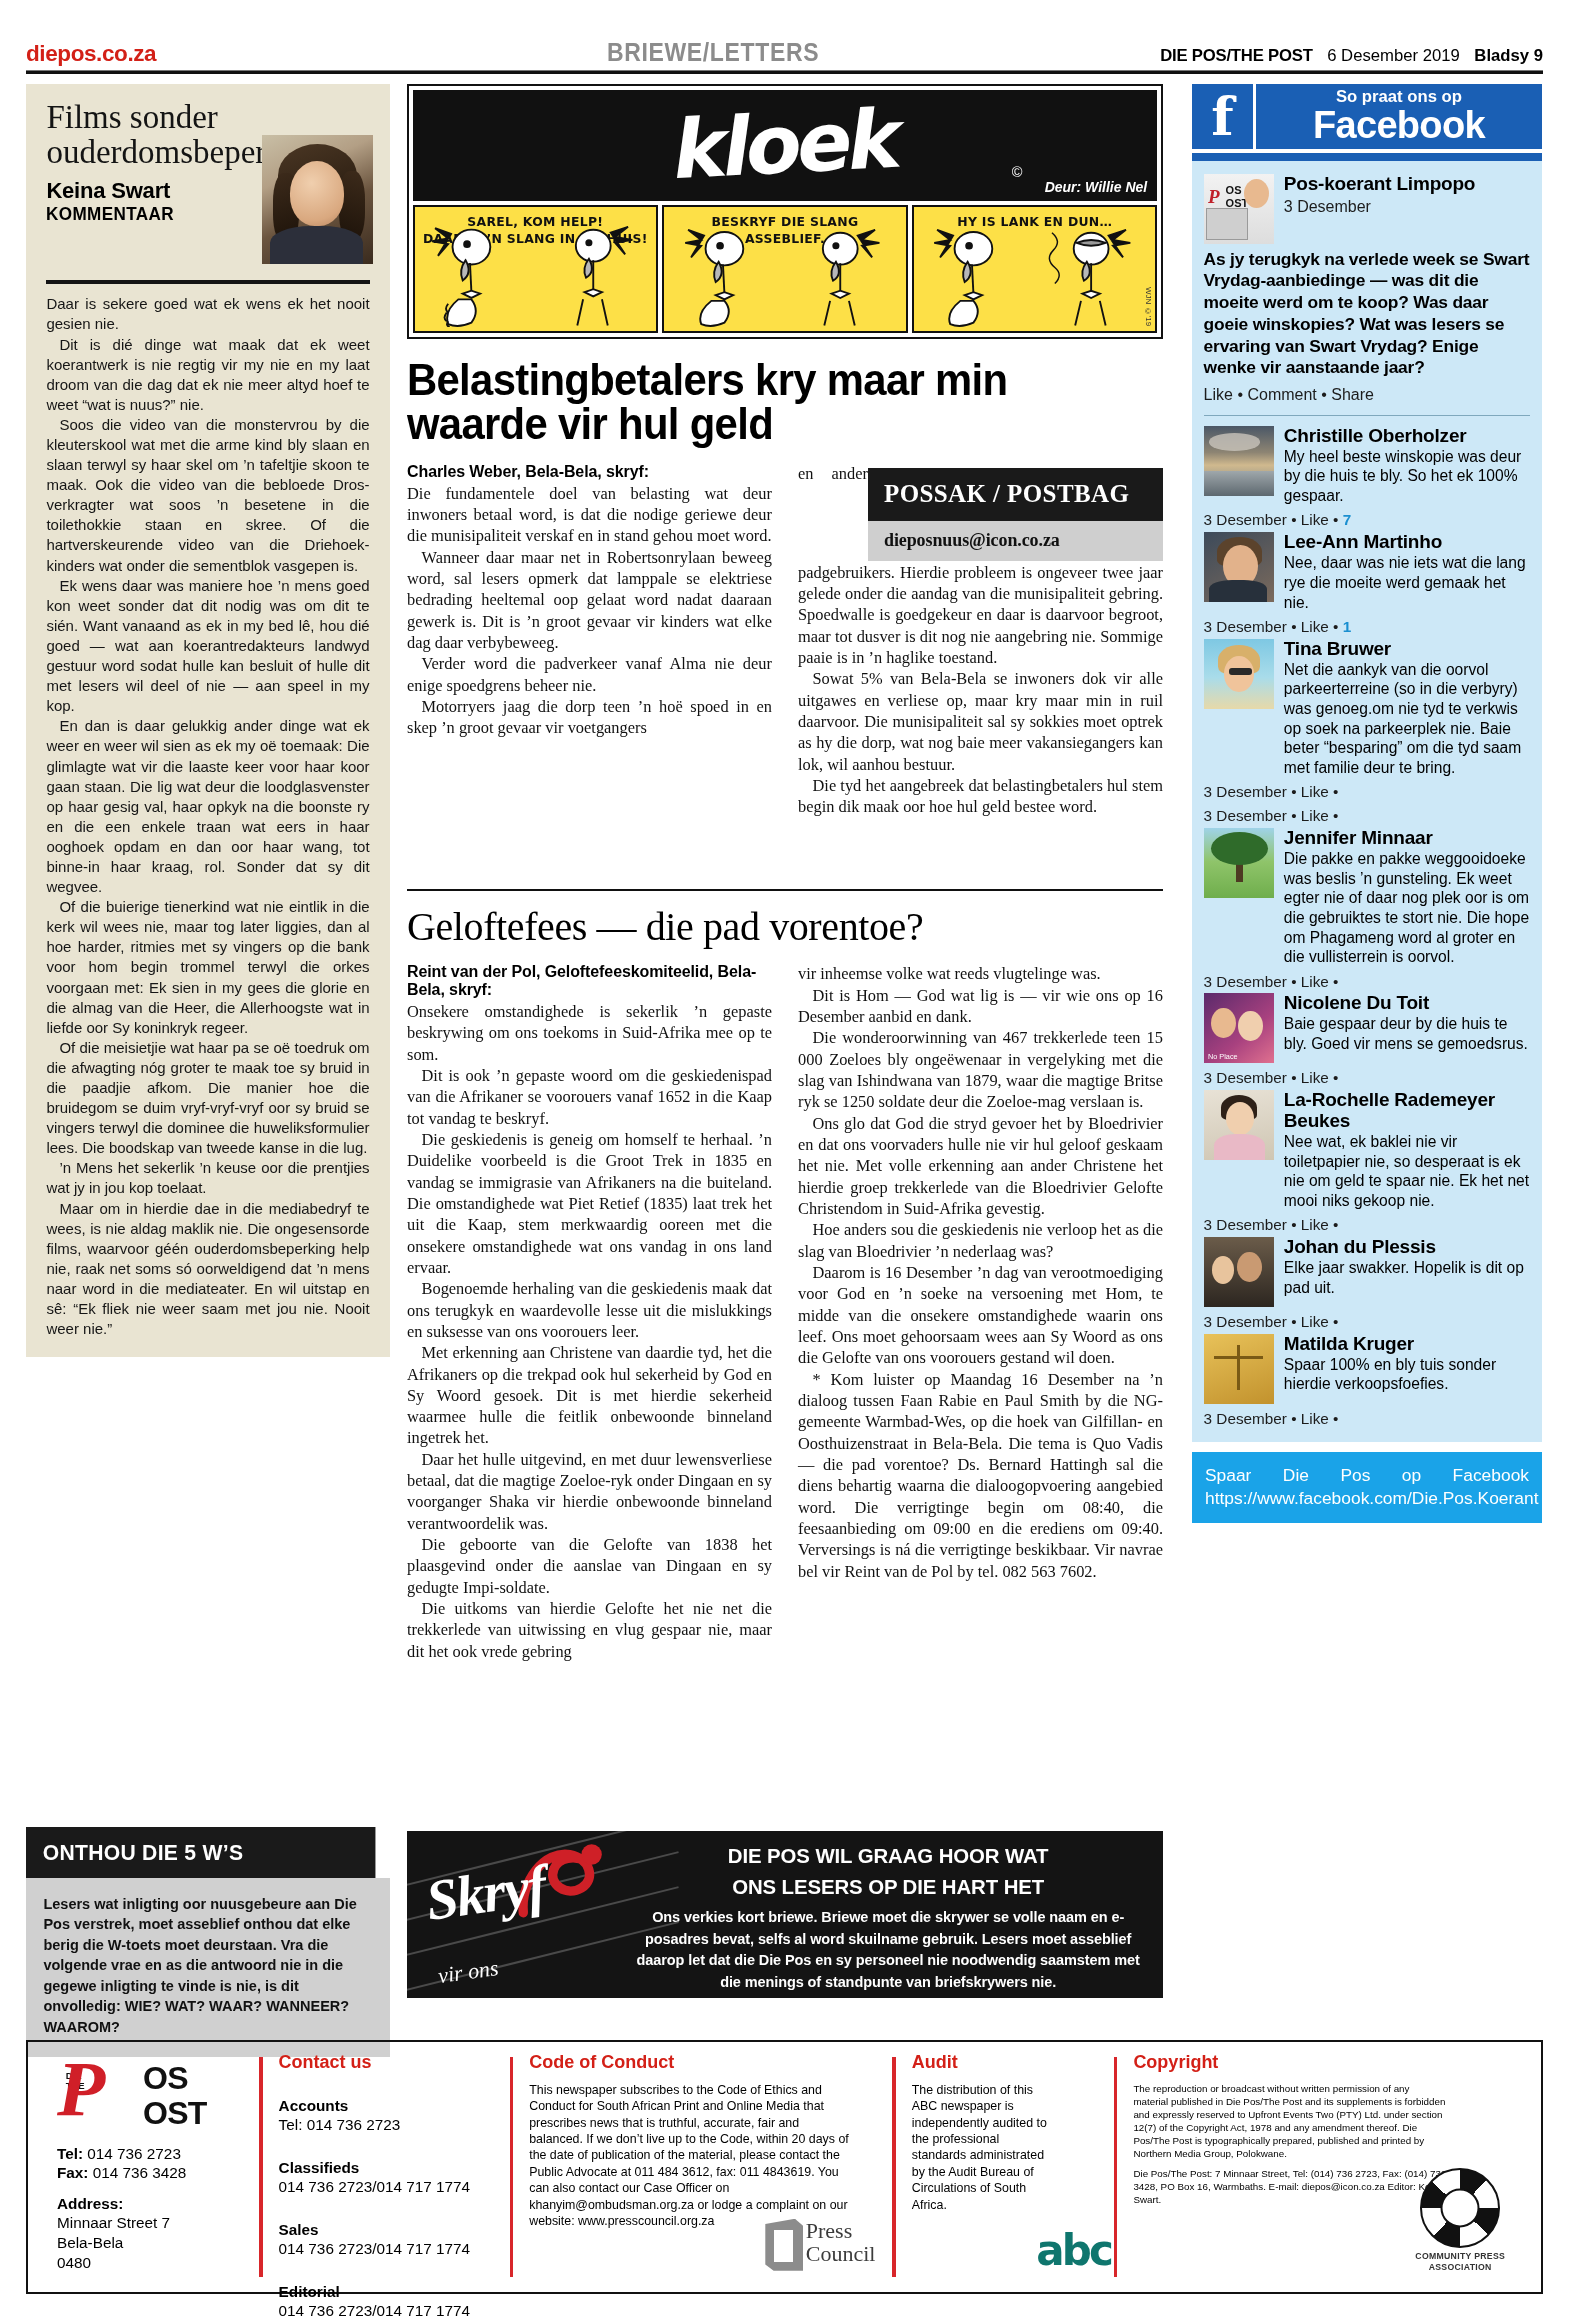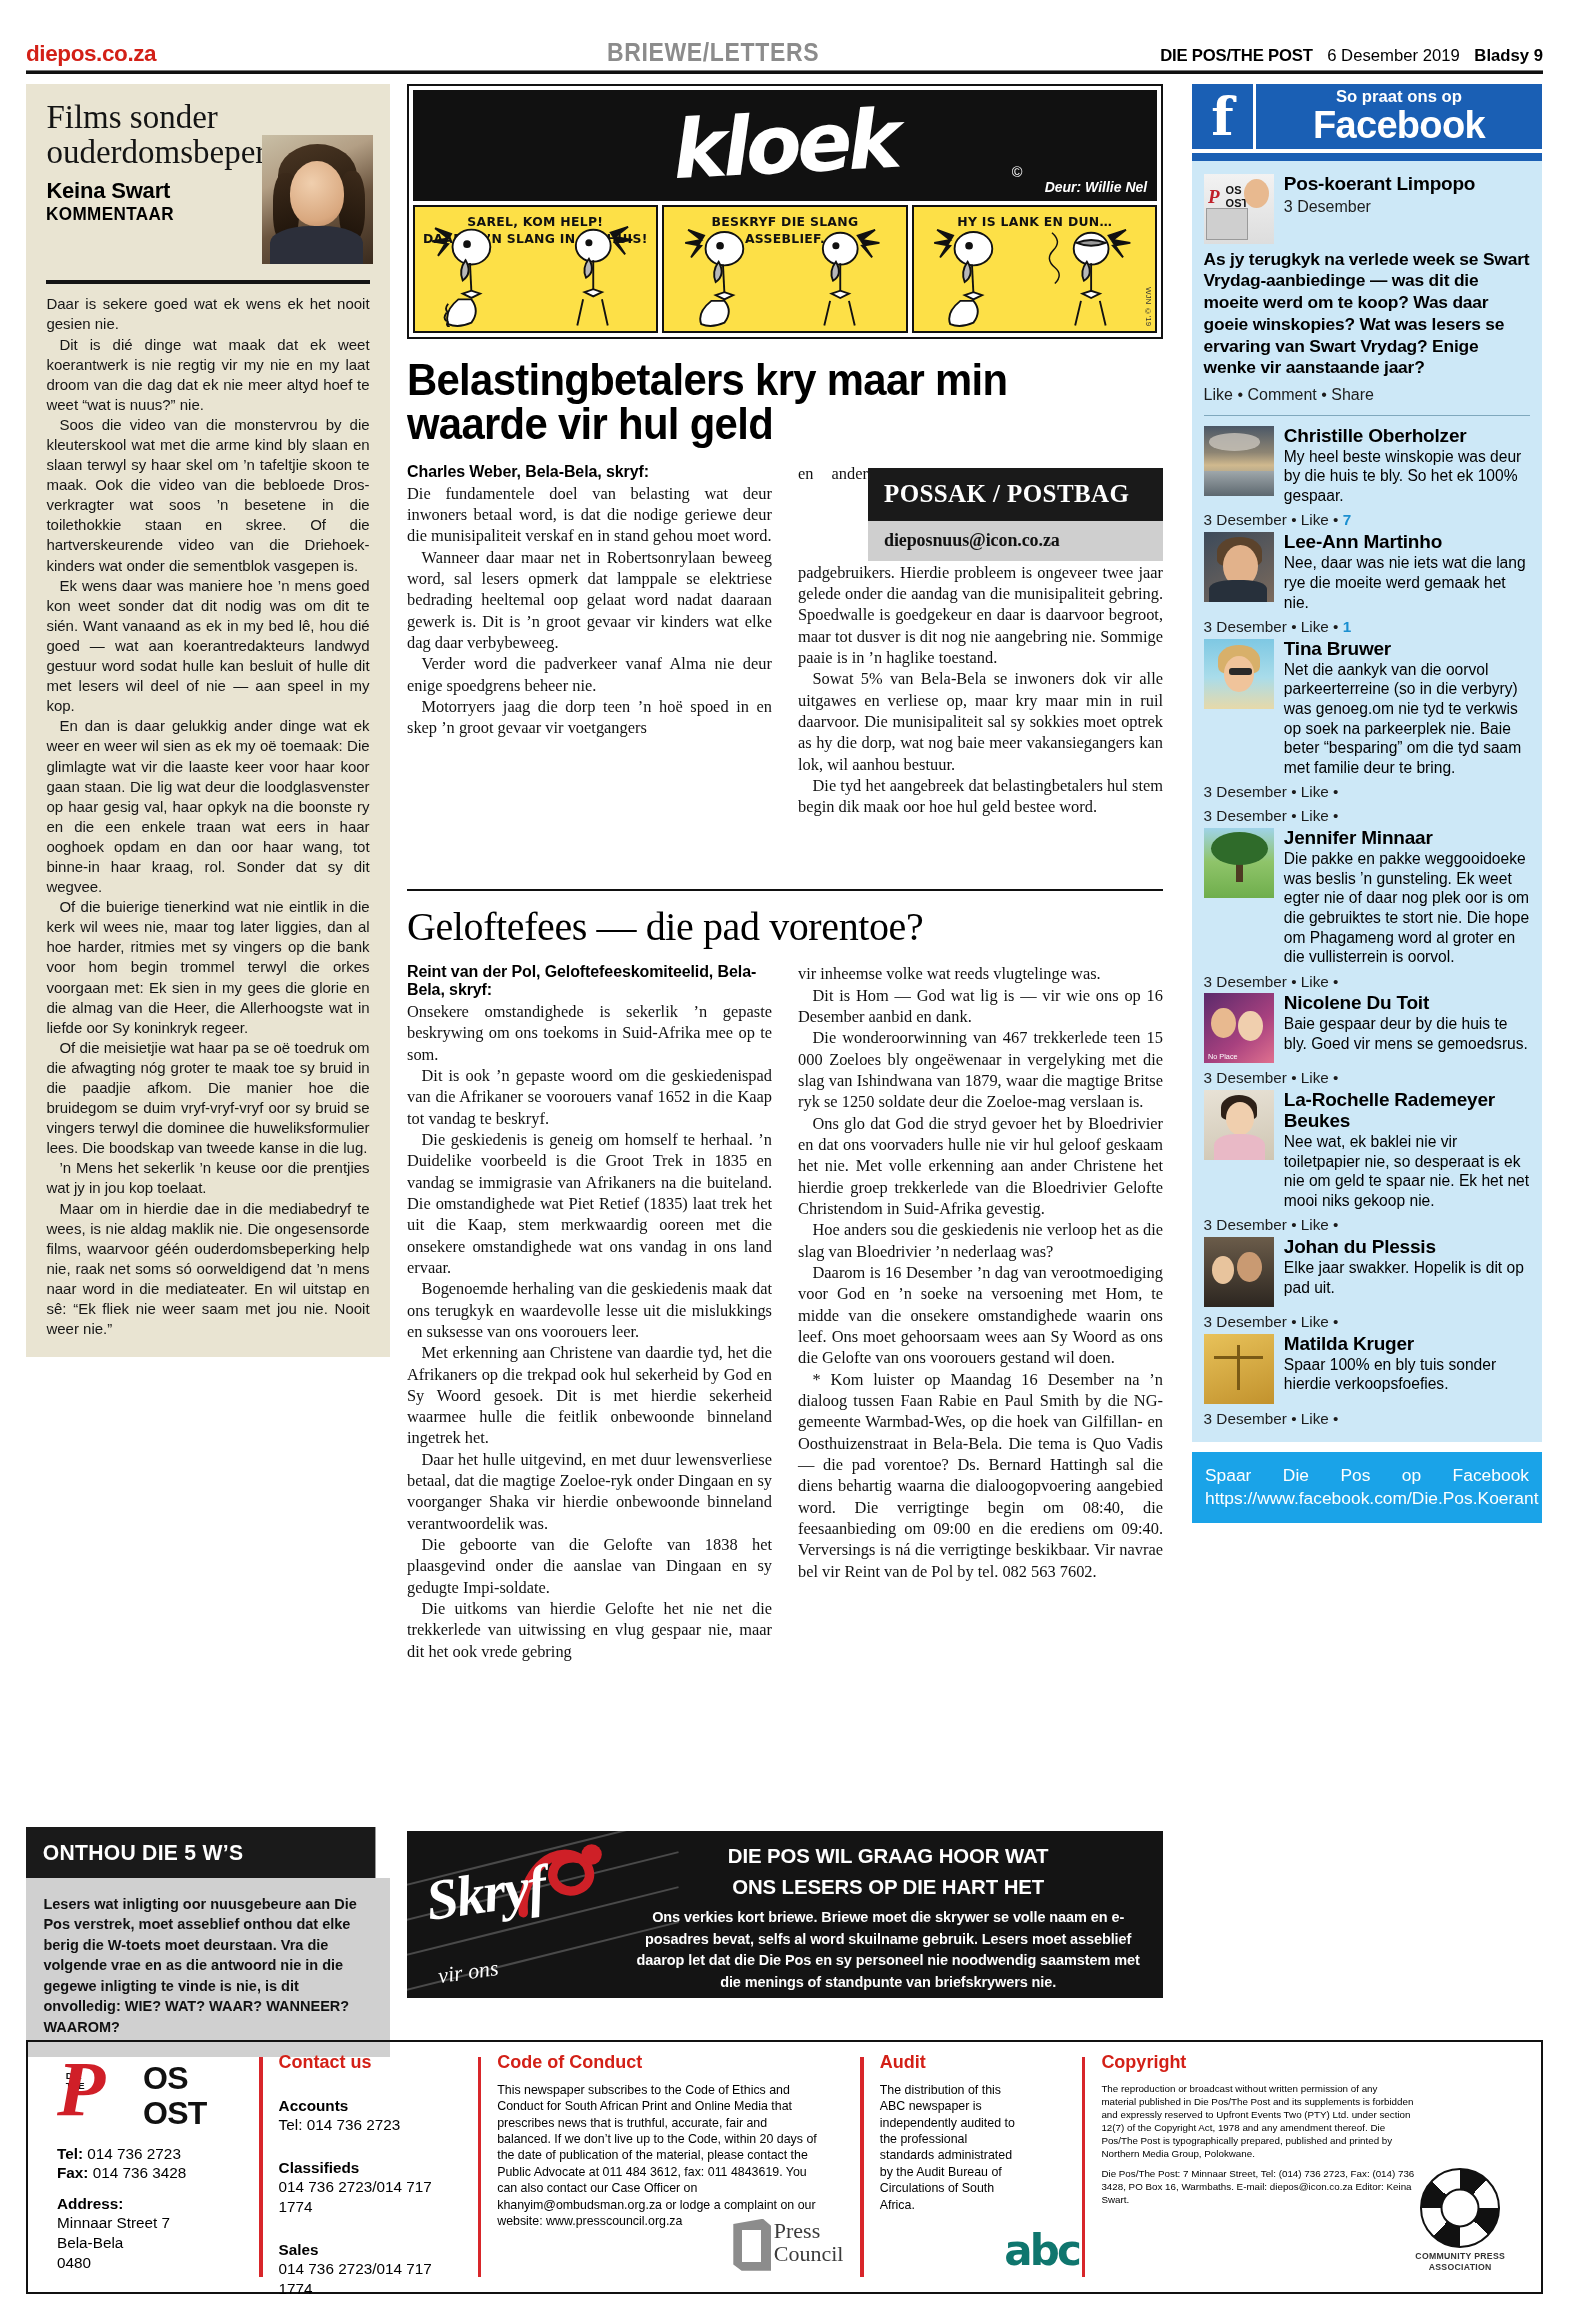--- a/index.html
+++ b/index.html
@@ -800,21 +800,21 @@
           <span>014 736 3428</span></div>
         <div style="margin-top:10.2px;"><b>Address:</b></div>
         <div>Minnaar Street 7</div>
         <div>Bela-Bela</div>
         <div>0480</div>
       </div>
     </div>
 
     <div class="f-div"></div>
 
-    <div class="f-col" style="width:215px;">
+    <div class="f-col" style="width:247px;">
       <div class="f-head">Contact us</div>
       <div class="f-sub">Accounts</div>
       <div class="f-txt">Tel: 014 736 2723</div>
       <div class="f-sub">Classifieds</div>
       <div class="f-txt">014 736 2723/014 717 1774</div>
       <div class="f-sub">Sales</div>
       <div class="f-txt">014 736 2723/014 717 1774</div>
       <div class="f-sub">Editorial</div>
       <div class="f-txt">014 736 2723/014 717 1774</div>
     </div>

